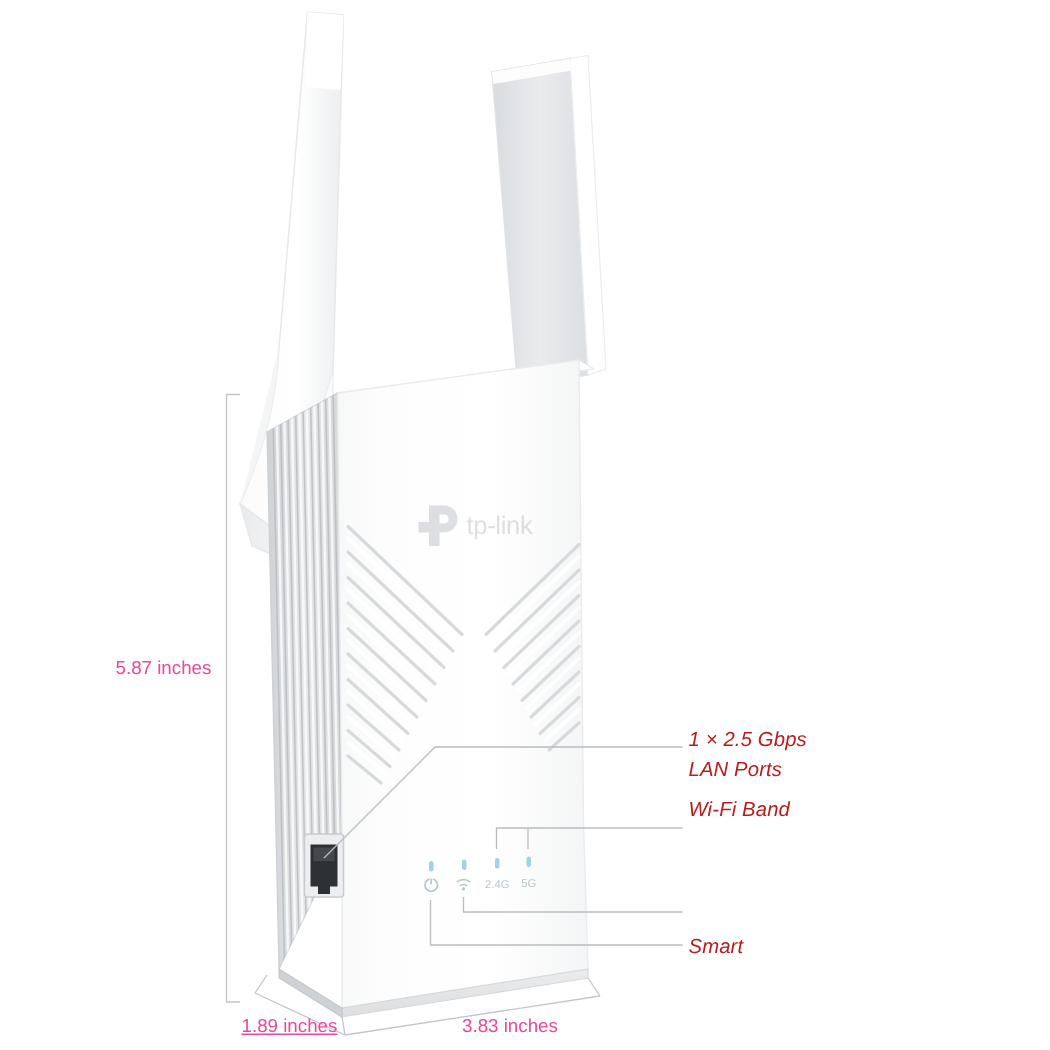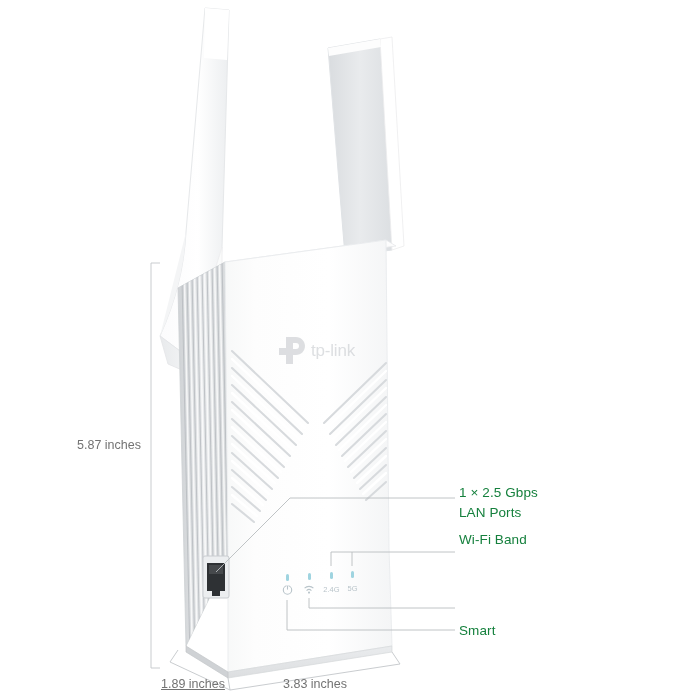--- a/index.html
+++ b/index.html
@@ -8,41 +8,42 @@
     background:#ffffff;
     font-family:"Liberation Sans","DejaVu Sans",sans-serif;
     overflow:hidden;
     position:relative;
   }
   #stage{position:absolute;inset:0;width:700px;height:588px;}
   #art{position:absolute;left:0;top:0;}
 
   .lbl{
     position:absolute;
-    color:#15803d;
+    color:#b91c1c;
     font-size:13.5px;
     line-height:20px;
     white-space:pre-line;
     letter-spacing:0.1px;
+    font-style:italic;
   }
   .dim{
     position:absolute;
-    color:#737373;
+    color:#ec4899;
     font-size:12.5px;
     line-height:16px;
     white-space:nowrap;
   }
   #lan-label{left:459px;top:483px;}
   #band-label{left:459px;top:530px;}
   #signal-label{left:459px;top:598px;}
   #power-label{left:459px;top:621px;}
 
   #dim-height{left:77px;top:437px;}
   #dim-depth{left:161px;top:676px;text-decoration:underline;}
-  #dim-width{left:283px;top:676px;}
+  #dim-width{left:308px;top:676px;}
 </style>
 </head>
 <body>
 
 <div id="stage">
 
   <svg id="art" width="700" height="700" viewBox="0 0 700 700">
     <defs>
       <linearGradient id="gFront" x1="0" y1="0" x2="1" y2="0">
         <stop offset="0" stop-color="#f7f8f8"></stop>

